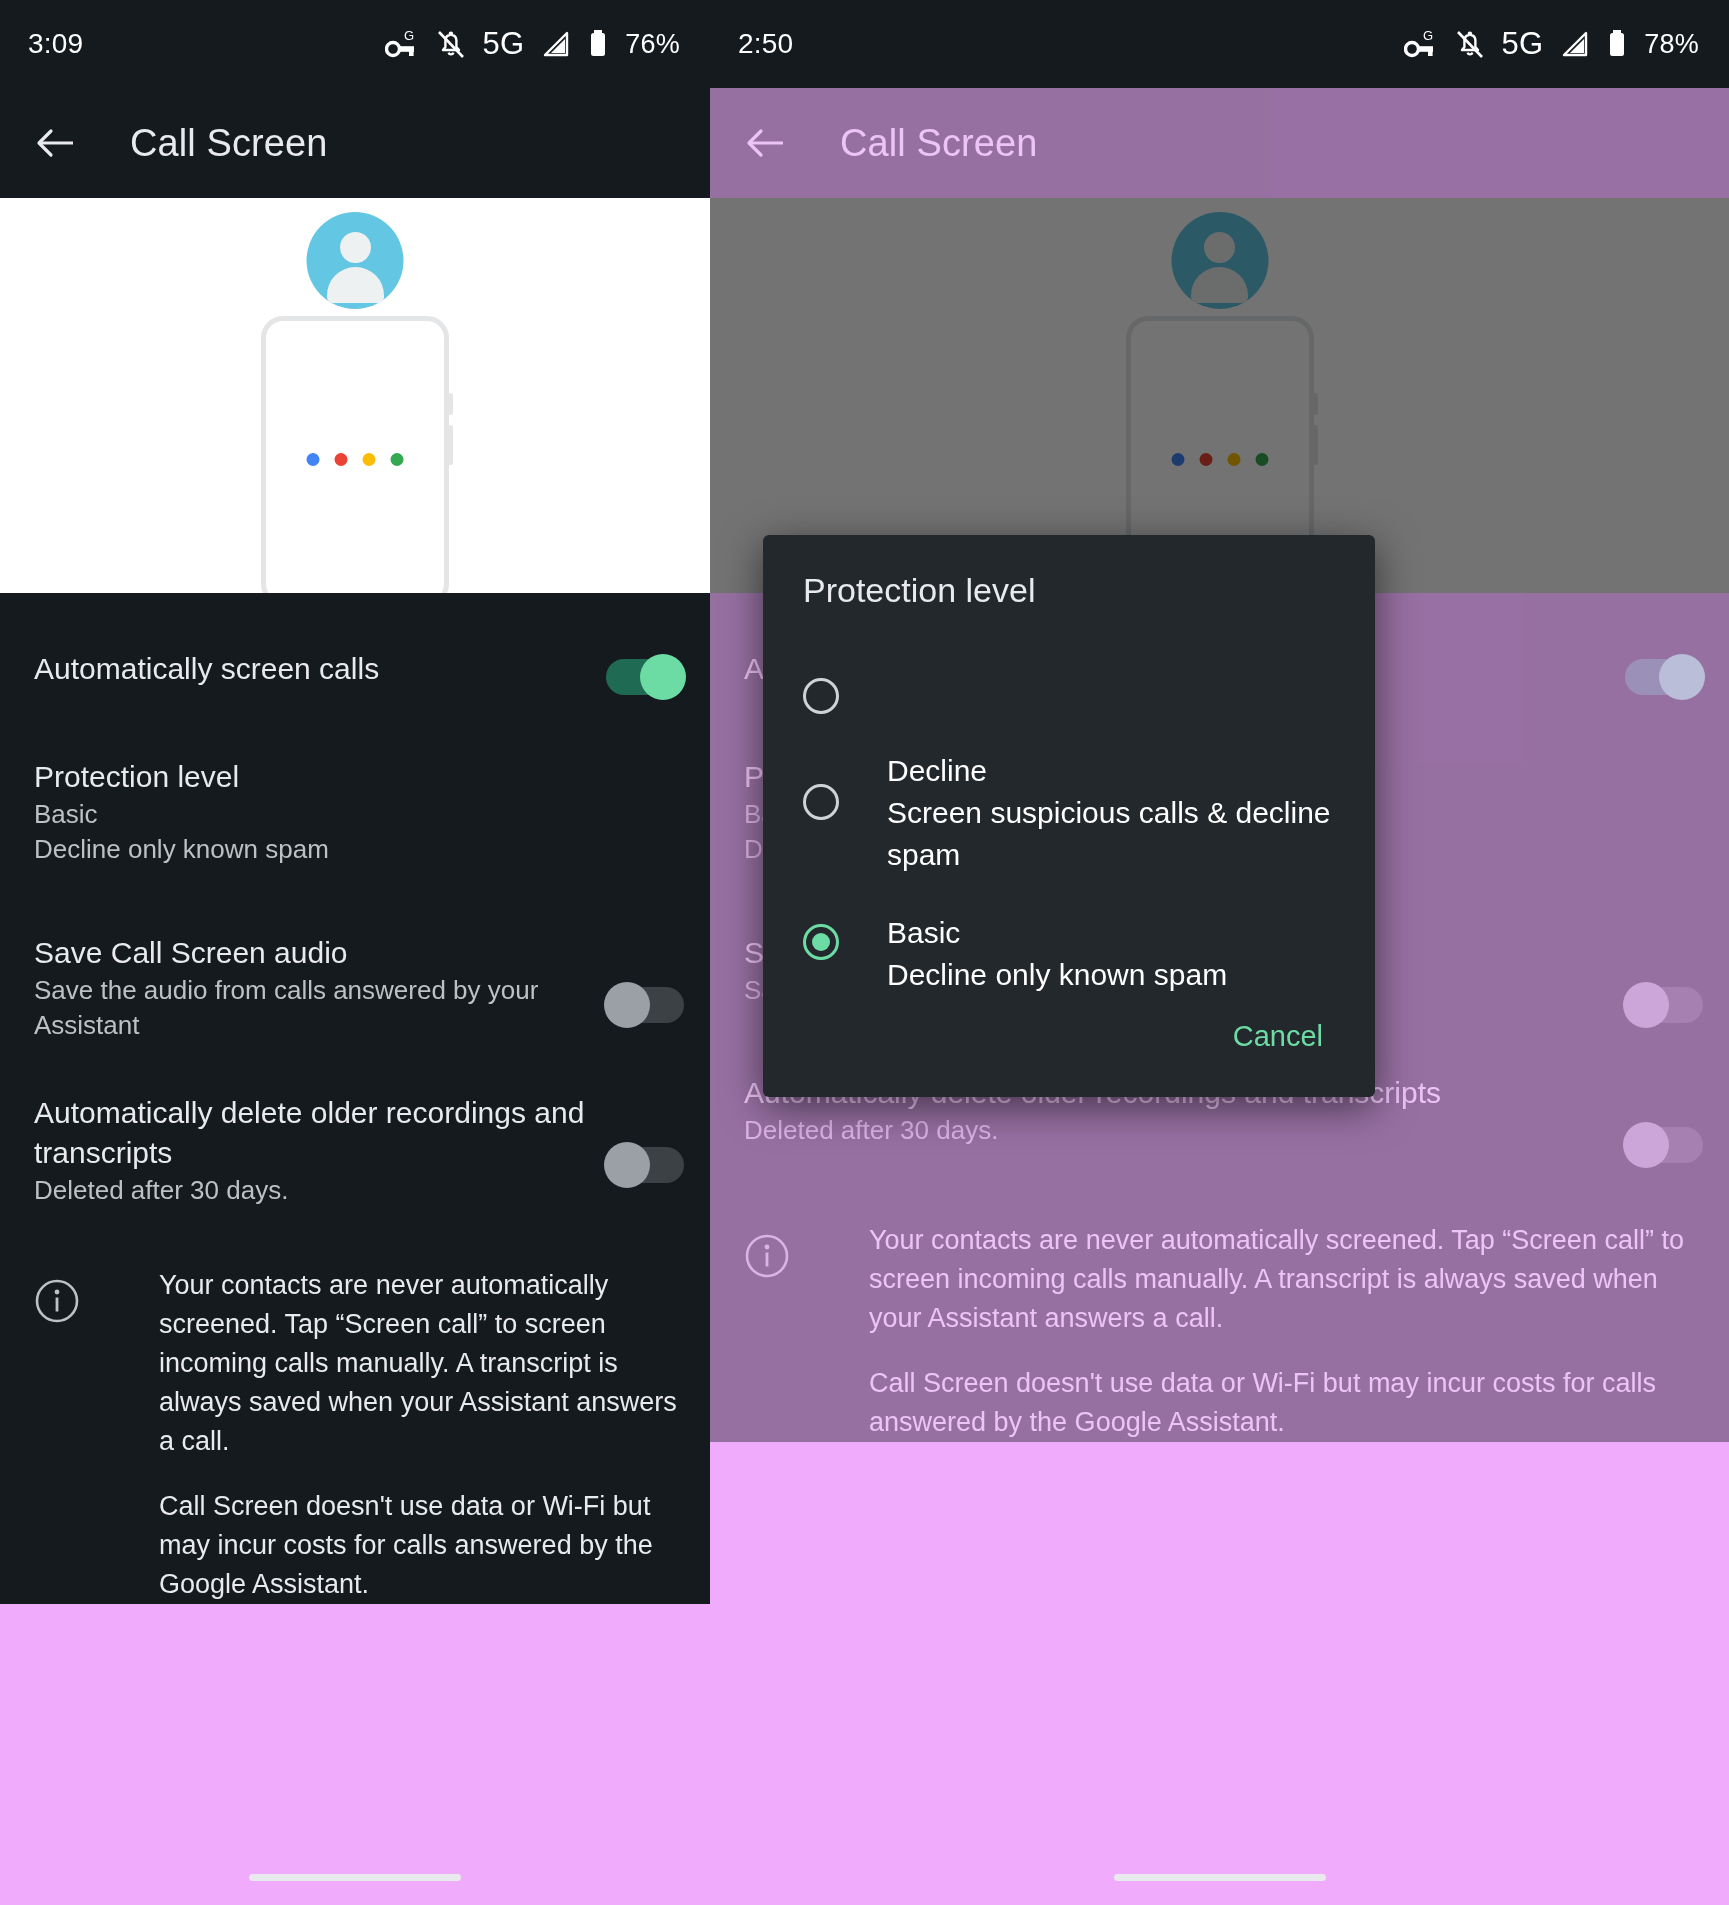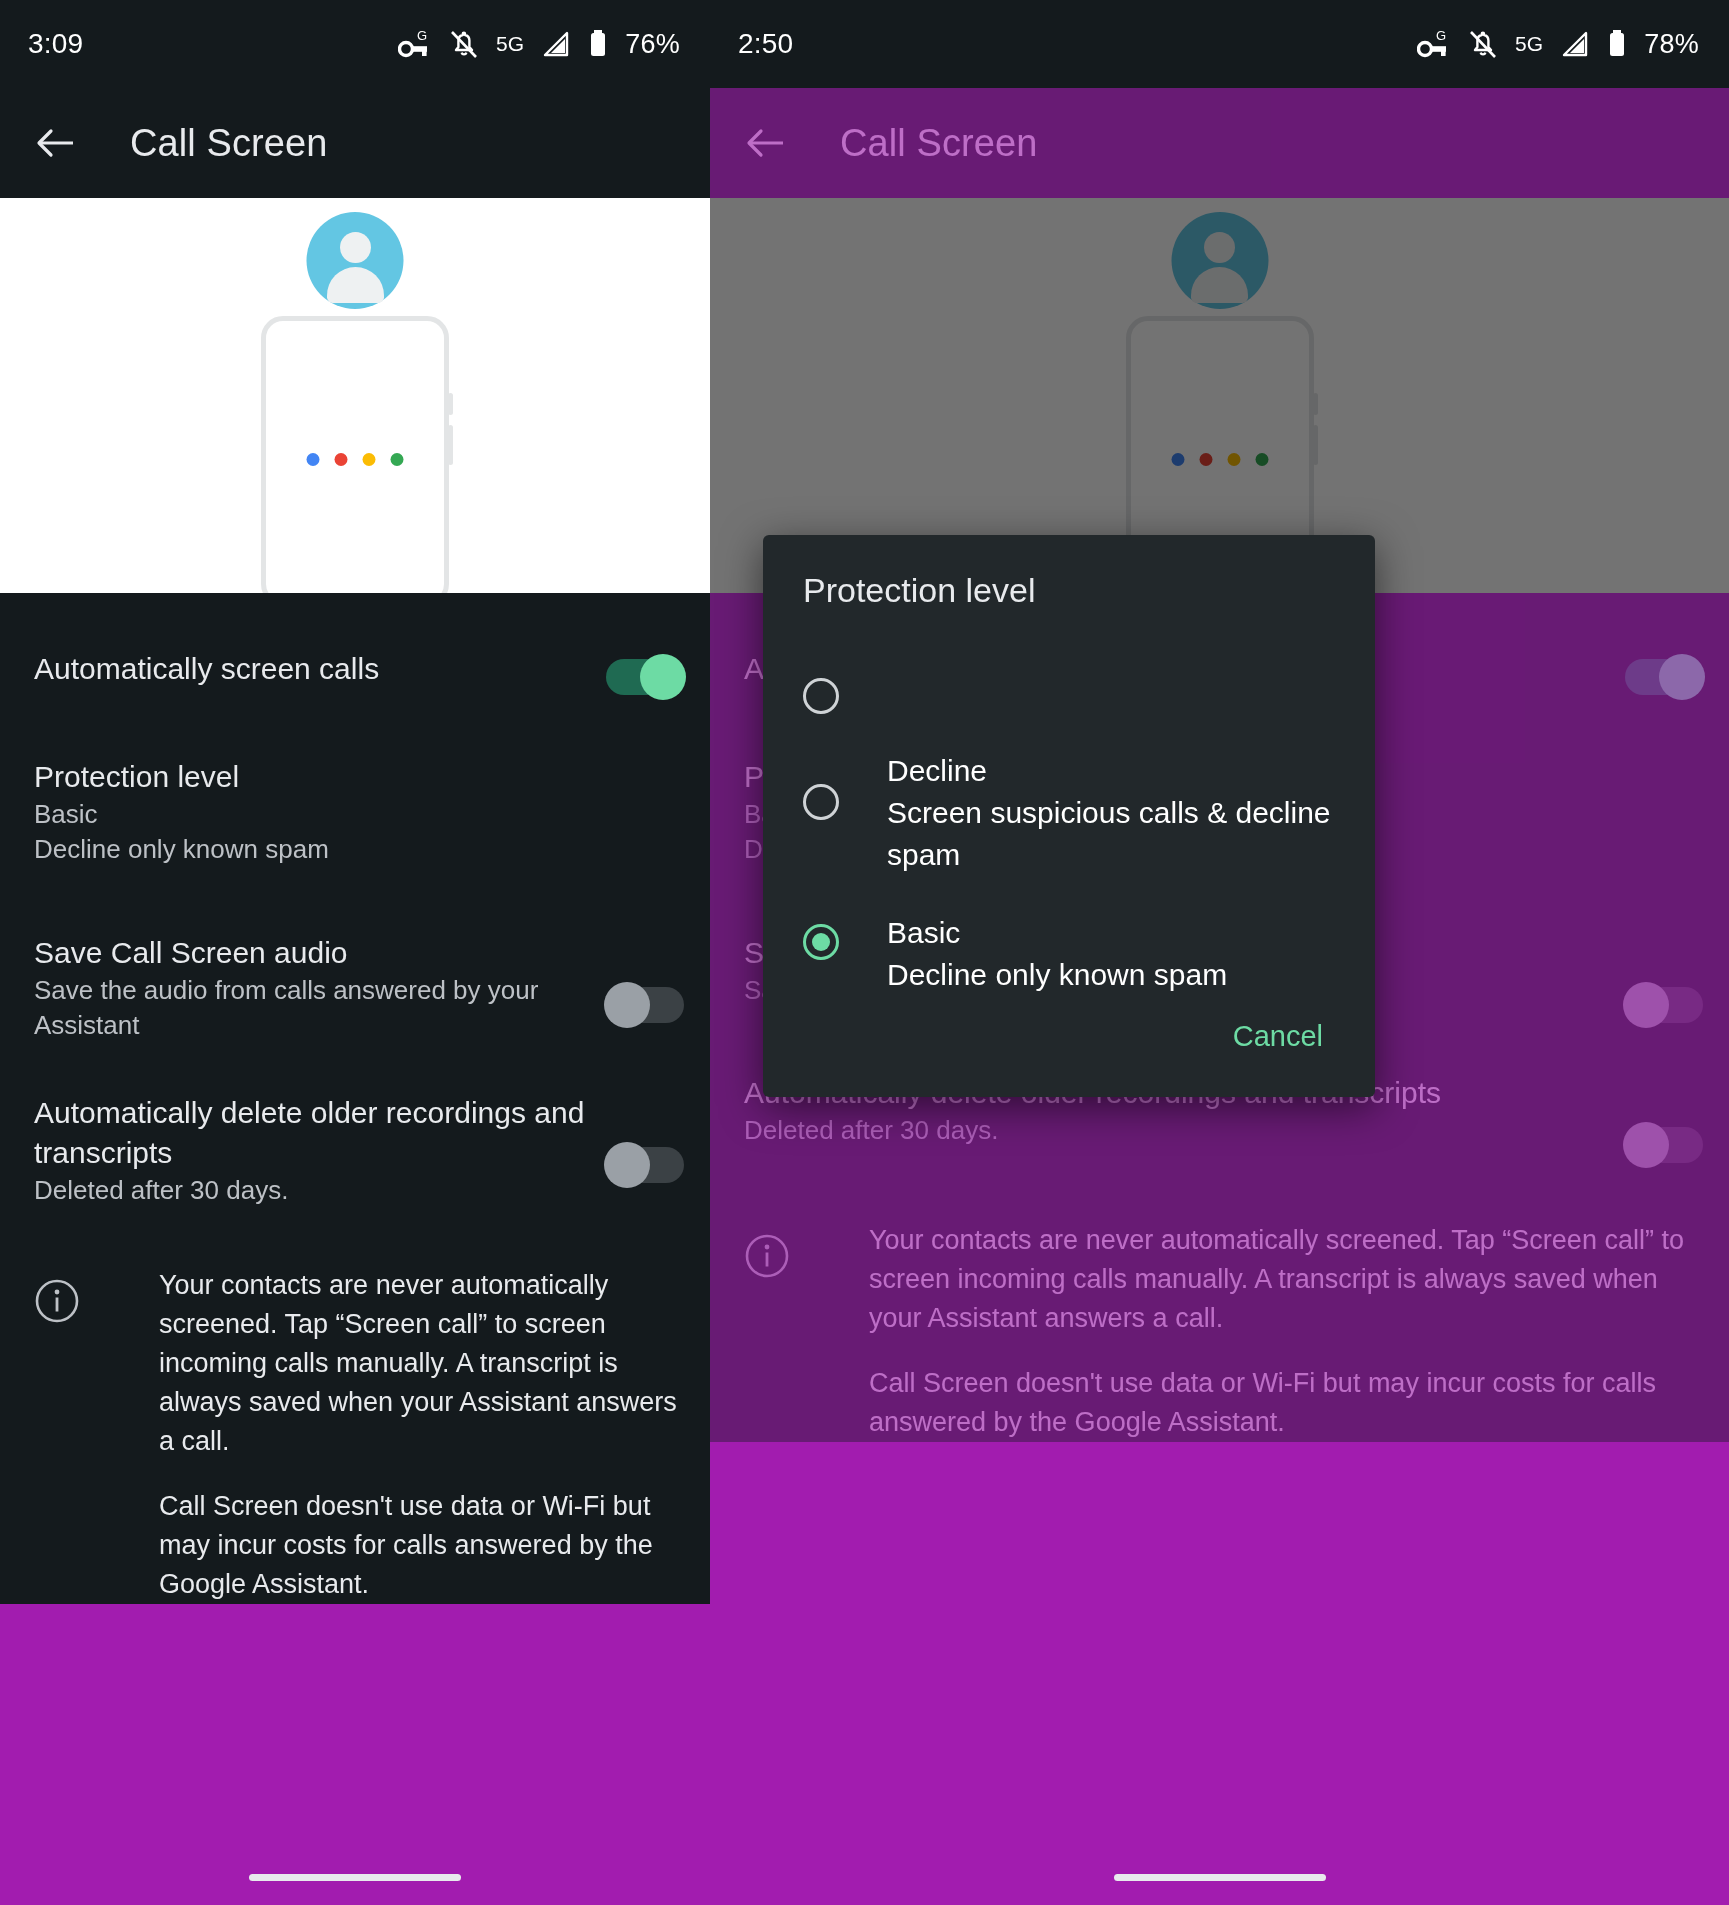--- a/index.html
+++ b/index.html
@@ -16,21 +16,21 @@
     height: 1905px;
     display: flex;
     background: #000;
   }
 
   
   .panel {
     position: relative;
     width: 710px;
     height: 1905px;
-    background: #a21caf;
+    background: #f0abfc;
     overflow: hidden;
     flex: 0 0 auto;
   }
   .panel.right {
     width: 1019px;
     margin-left: 0;
   }
   .gap { width: 0px; height: 1905px; background: #000; flex: 0 0 auto; }
 
   
@@ -49,21 +49,21 @@
     letter-spacing: 0.2px;
   }
   .status-icons {
     display: flex;
     align-items: center;
     gap: 17px;
   }
   .status-icons svg { display: block; }
   .netlabel {
     color: #ffffff;
-    font-size: 21px;
+    font-size: 31px;
     letter-spacing: 0.2px;
     text-align: center;
   }
   .battpct {
     color: #ffffff;
     font-size: 27px;
     letter-spacing: 0.2px;
   }
 
   

